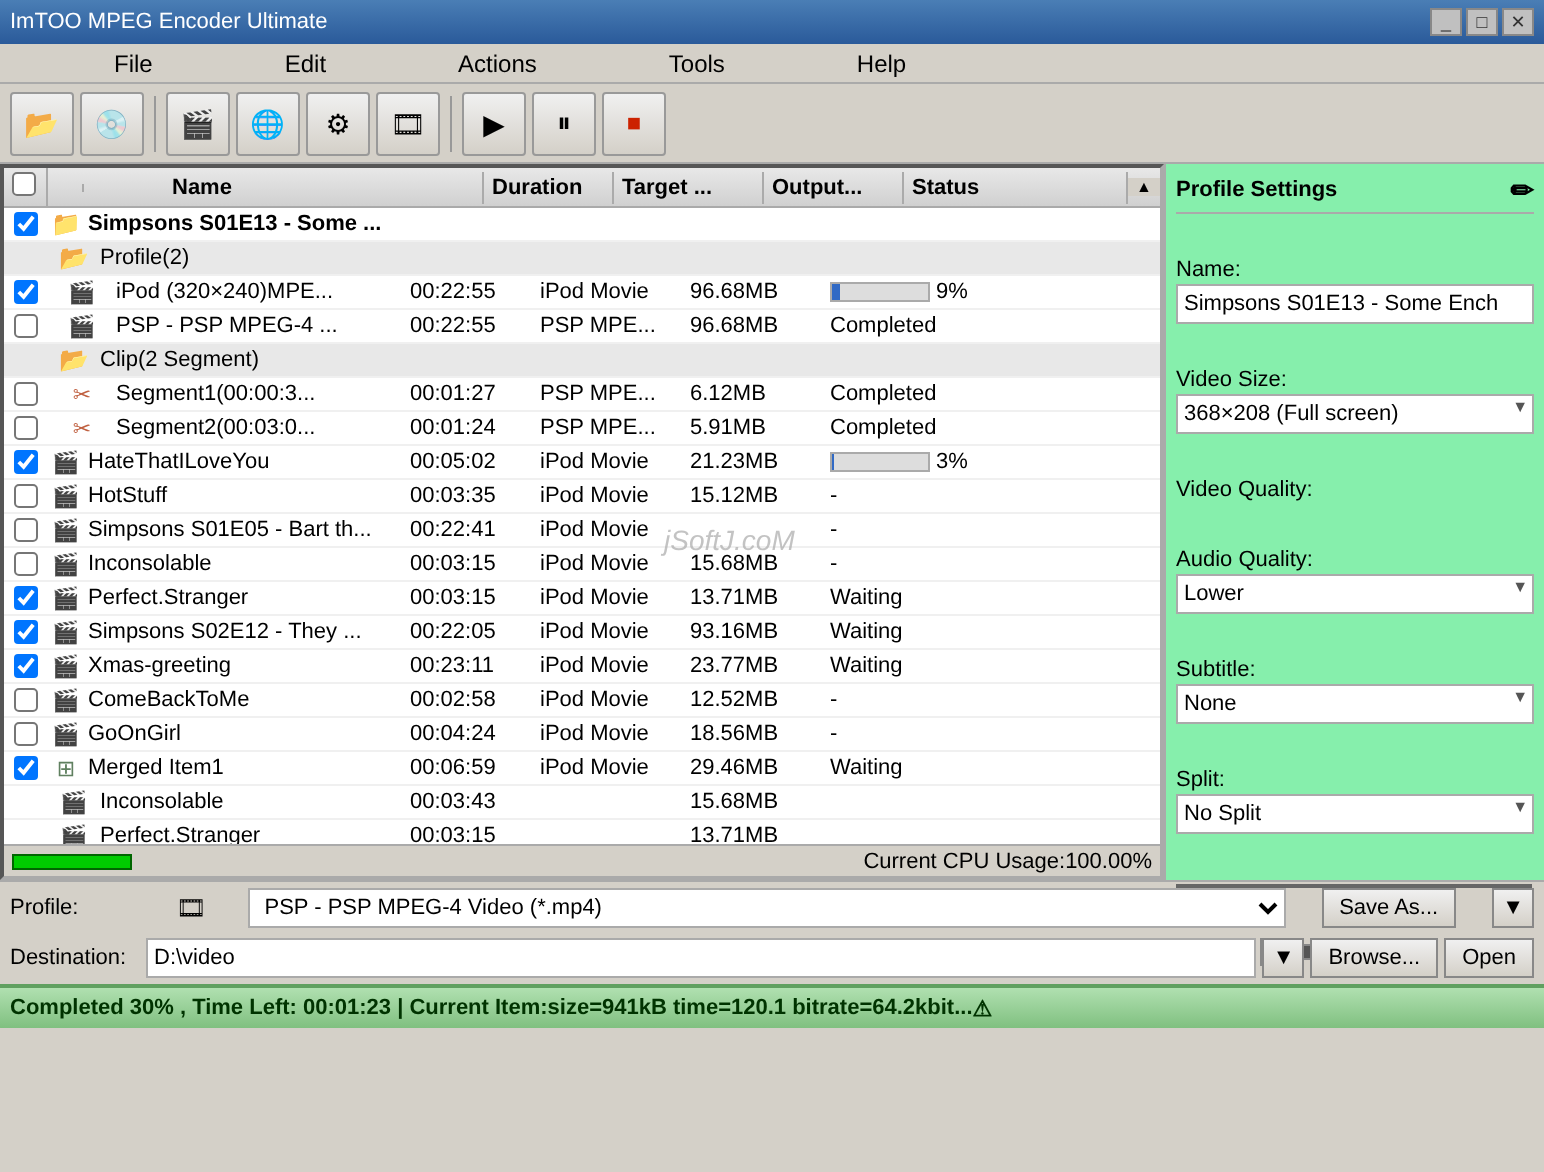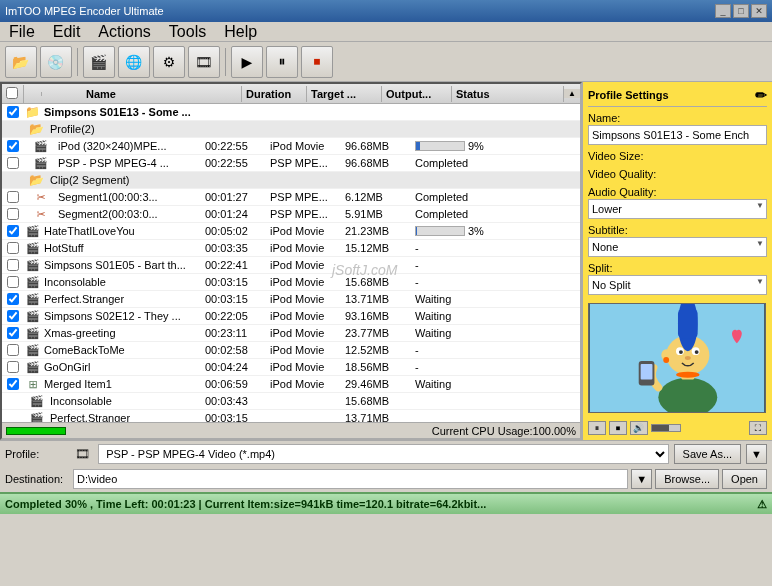--- a/index.html
+++ b/index.html
@@ -25,21 +25,21 @@
     
     #menubar {
       background: #d4d0c8;
       border-bottom: 1px solid #aaa;
       padding: 2px 5px;
       display: flex;
       gap: 10px;
       height: 20px;
       align-items: center;
     }
-    #menubar span { cursor: pointer; padding: 1px 4px; font-size: 16px; }
+    #menubar span { cursor: pointer; padding: 1px 4px; font-size: 12px; margin-left: 48px; }
 
     
     #toolbar {
       background: #d4d0c8;
       border-bottom: 1px solid #aaa;
       padding: 3px 5px;
       display: flex;
       align-items: center;
       gap: 3px;
       height: 40px;
@@ -141,26 +141,26 @@
       border-top: 1px solid #aaa;
       padding: 1px 4px;
       height: 16px;
       justify-content: space-between;
     }
     .green-bar { width: 60px; height: 8px; background: #00cc00; border: 1px solid #006600; }
 
     
     #right-panel {
       width: 190px;
-      background: #fde047;
+      background: #86efac;
       border-left: 1px solid #aaa;
       padding: 5px;
       display: flex;
       flex-direction: column;
-      gap: 5px;
+      gap: 22px;
     }
     .panel-title {
       font-weight: bold;
       font-size: 11px;
       border-bottom: 1px solid #aaa;
       padding-bottom: 3px;
       display: flex;
       justify-content: space-between;
       align-items: center;
     }
@@ -231,21 +231,21 @@
     .volume-slider {
       width: 30px; height: 8px;
       background: linear-gradient(to right, #555 60%, #ccc 60%);
       border: 1px solid #888;
     }
 
     
     #profile-row {
       display: flex;
       align-items: center;
-      gap: 5px;
+      gap: 18px;
       padding: 3px 5px;
       background: #d4d0c8;
       border-top: 1px solid #aaa;
       height: 26px;
     }
     #dest-row {
       display: flex;
       align-items: center;
       gap: 3px;
       padding: 3px 5px;
@@ -279,21 +279,21 @@
     }
 
     
     #statusbar {
       background: linear-gradient(to bottom, #b0e0b0, #80c080);
       border-top: 2px solid #60a060;
       padding: 3px 5px;
       height: 22px;
       display: flex;
       align-items: center;
-      justify-content: space-between;
+      justify-content: flex-start;
       font-size: 11px;
       font-weight: bold;
       color: #003300;
     }
 
     
     .icon-folder { color: #f0c040; font-size: 12px; }
     .icon-video { color: #4080c0; font-size: 11px; }
     .icon-clip { color: #c06040; font-size: 11px; }
     .icon-merge { color: #608060; font-size: 11px; }
@@ -646,20 +646,25 @@
       <span style="font-size:14px;">✏</span>
     </div>
 
     <div>
       <div class="field-label">Name:</div>
       <input type="text" class="field-input" value="Simpsons S01E13 - Some Ench" style="">
     </div>
 
     <div>
       <div class="field-label">Video Size:</div>
+      <div class="select-wrap">
+        <select>
+          <option>368×208 (Full screen)</option>
+        </select>
+      </div>
     </div>
 
     <div>
       <div class="field-label">Video Quality:</div>
     </div>
 
     <div>
       <div class="field-label">Audio Quality:</div>
       <div class="select-wrap">
         <select>

